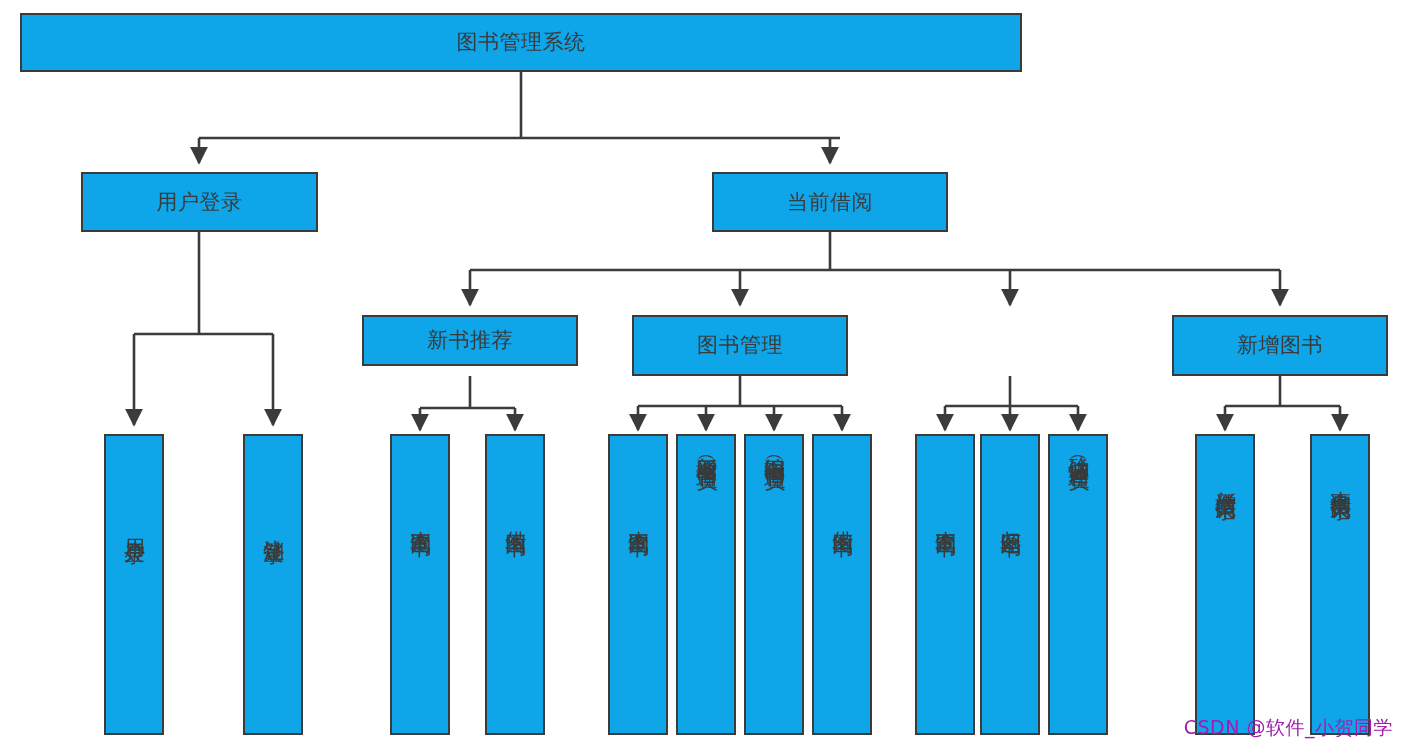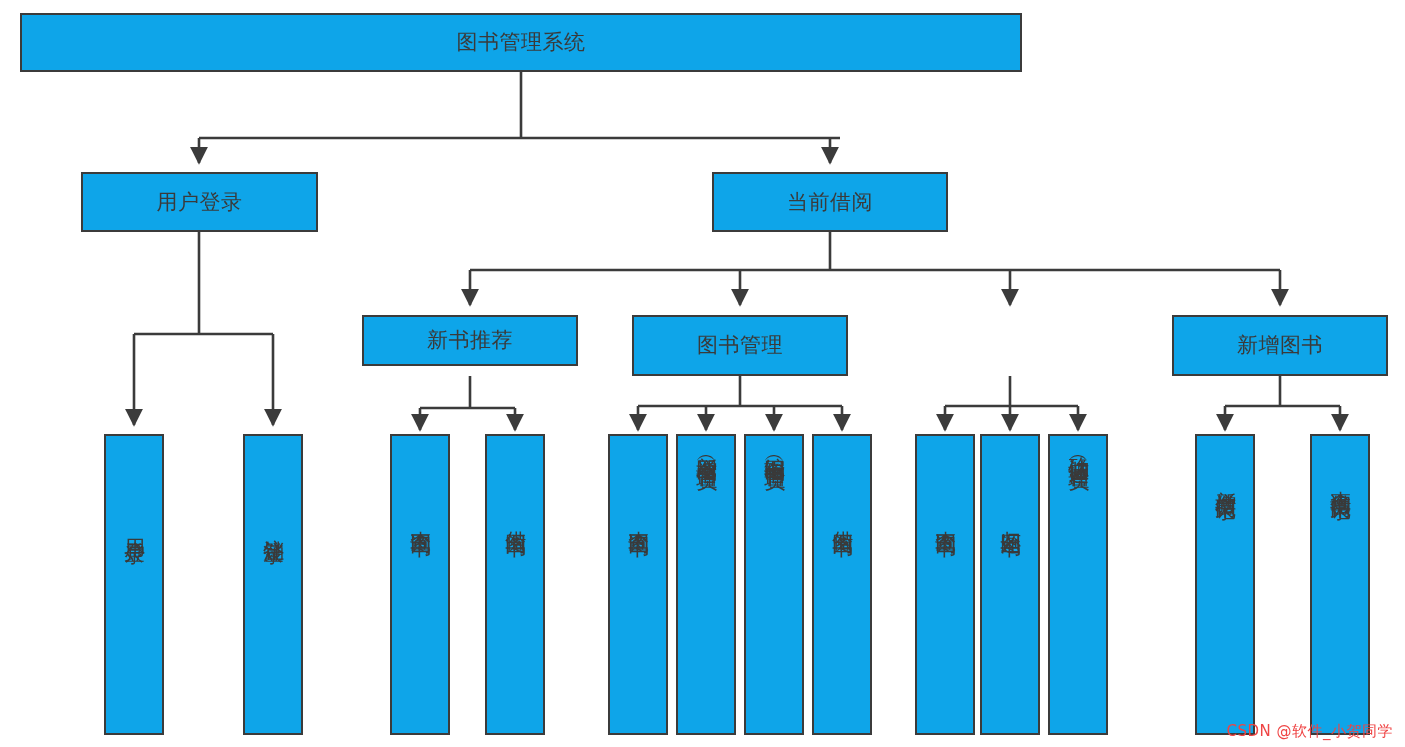--- a/index.html
+++ b/index.html
@@ -56,22 +56,22 @@
     height: auto;
     max-height: 100%;
   }
   .node.vertical.tall {
     padding-top: 4px;
   }
   #watermark {
     position: absolute;
     right: 12px;
     bottom: 6px;
-    font-size: 15px;
-    color: #ef4444;
+    font-size: 19px;
+    color: #a21caf;
     letter-spacing: 0.5px;
     white-space: nowrap;
     font-family: "DejaVu Sans", "Liberation Sans", sans-serif;
   }
 </style>
 </head>
 <body>
 
 <div id="canvas">
 

